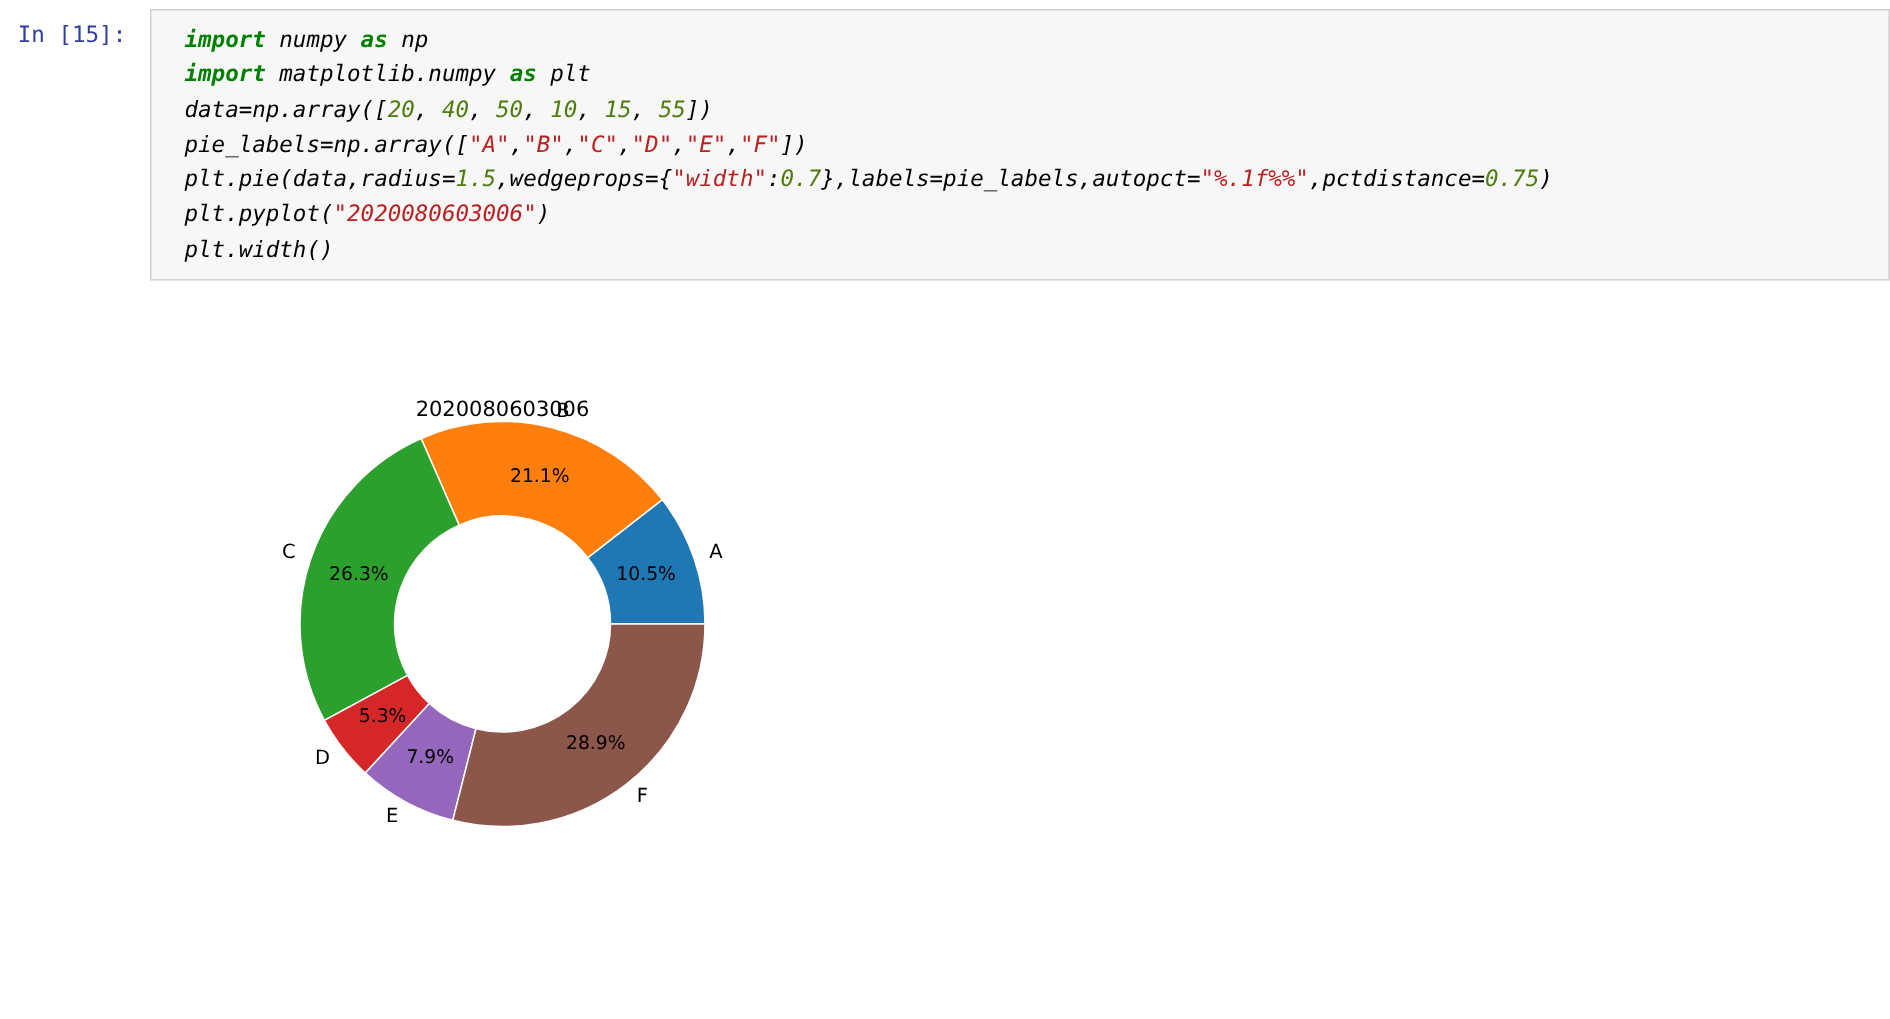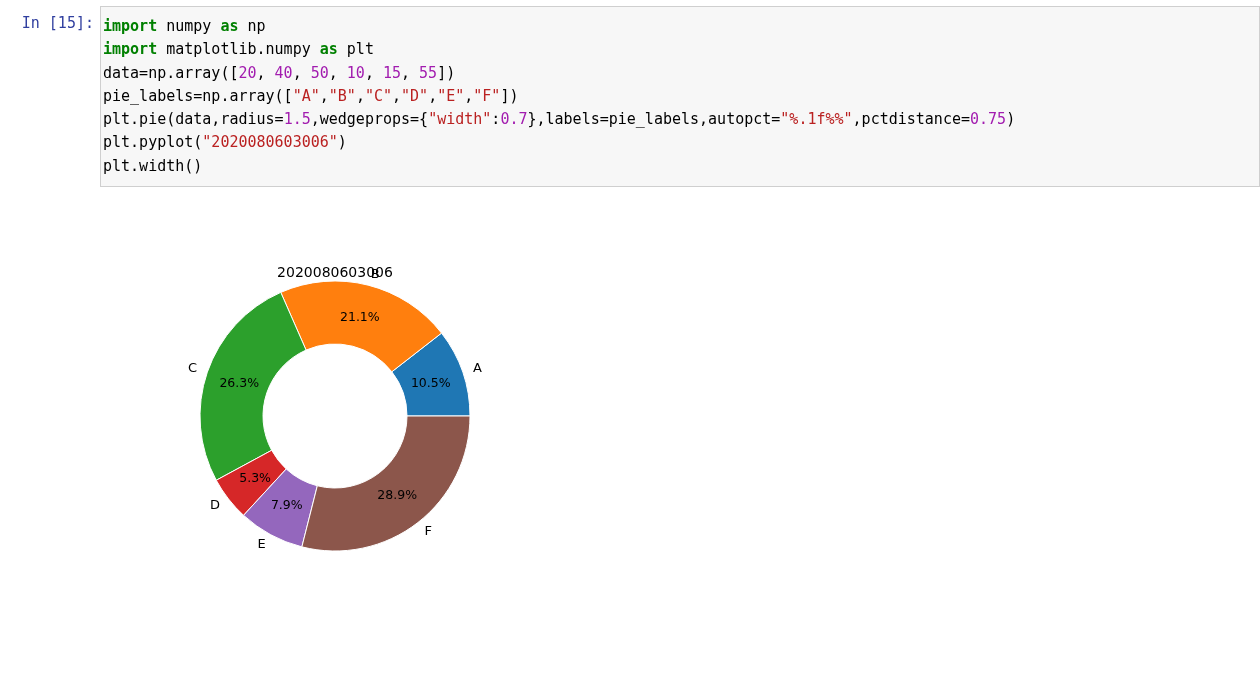--- a/index.html
+++ b/index.html
@@ -13,42 +13,43 @@
   .cell {
     display: flex;
     align-items: flex-start;
     padding: 6px 8px 4px 2px;
     width: 1258px;
   }
   .prompt {
     width: 92px;
     min-width: 92px;
     padding: 8px 6px 0 0;
-    text-align: right;
+    text-align: center;
     font-family: "Consolas", "Menlo", monospace;
     font-size: 15px;
     color: #303F9F;
     user-select: text;
   }
   .prompt .in   { color: #303F9F; }
   .prompt .num  { color: #303F9F; }
   .code-area {
     flex: 1 1 auto;
     border: 1px solid #cfcfcf;
     background: #f7f7f7;
-    padding: 8px 2px;
+    padding: 8px 22px;
     white-space: pre;
     font-family: "Consolas", "Menlo", monospace;
     font-size: 15px;
     line-height: 1.55;
     overflow-x: auto;
+    font-style: italic;
   }
   .tok-kw   { color: #008000; font-weight: bold; }   
   .tok-str  { color: #BA2121; }                       
-  .tok-num  { color: #a21caf; }                       
+  .tok-num  { color: #4d7c0f; }                       
   .tok-txt  { color: #000000; }
 
   .output-area {
     margin-left: 100px;
     width: 470px;
     height: 440px;
     position: relative;
     text-decoration: underline;
   }
   .output-area svg { display: block; }

